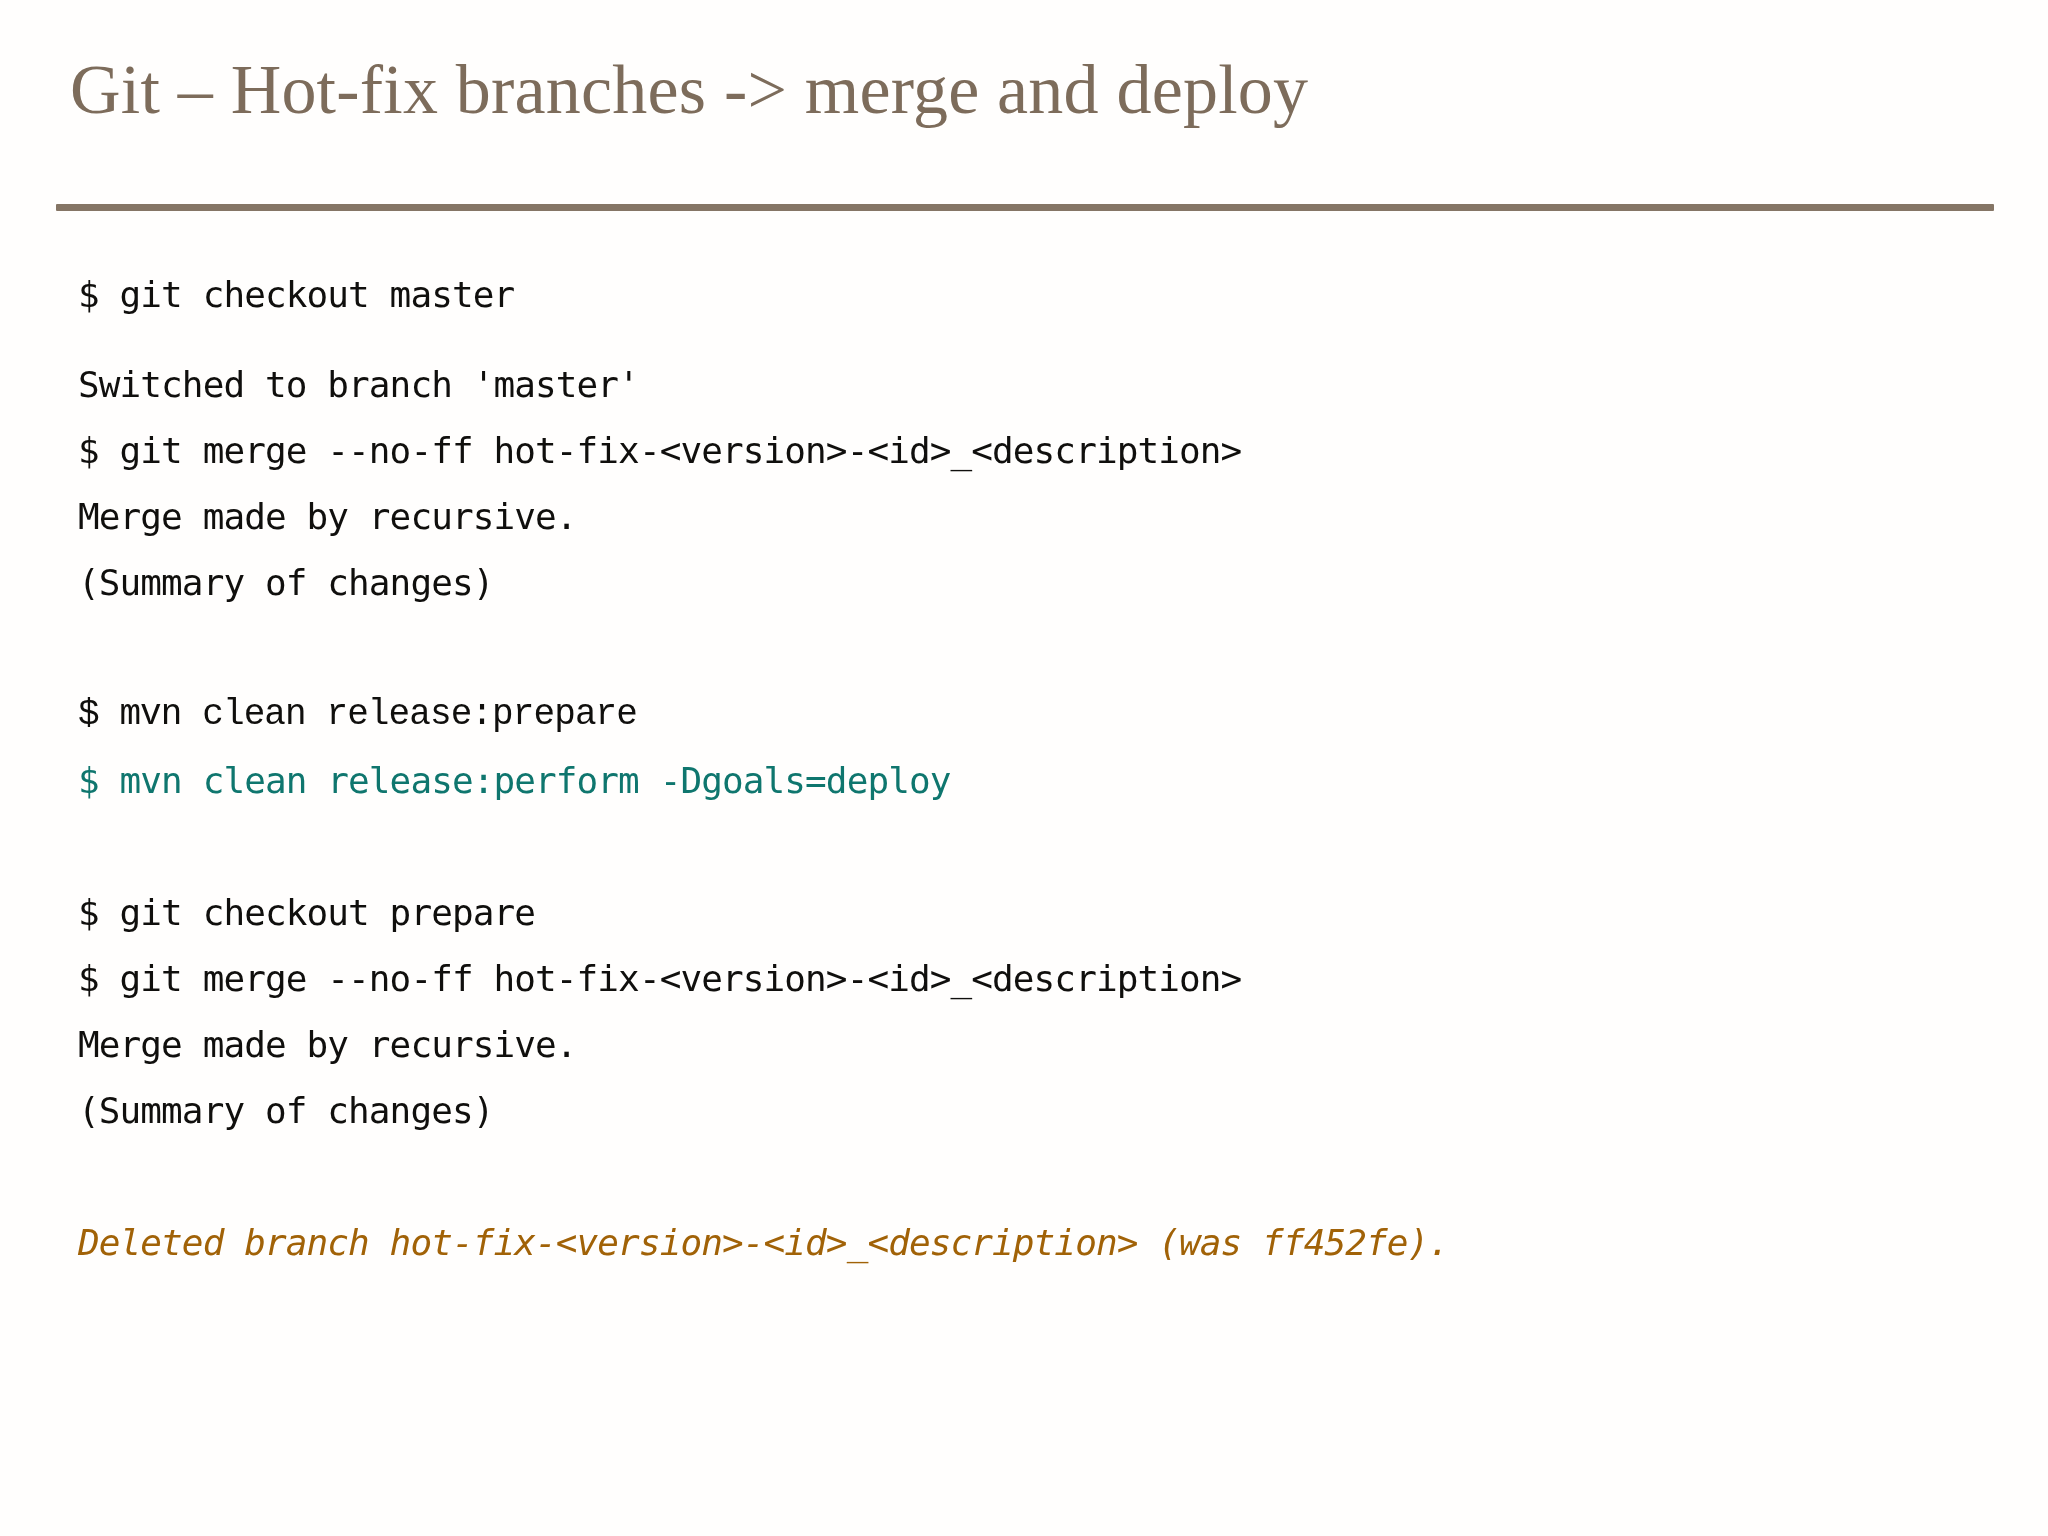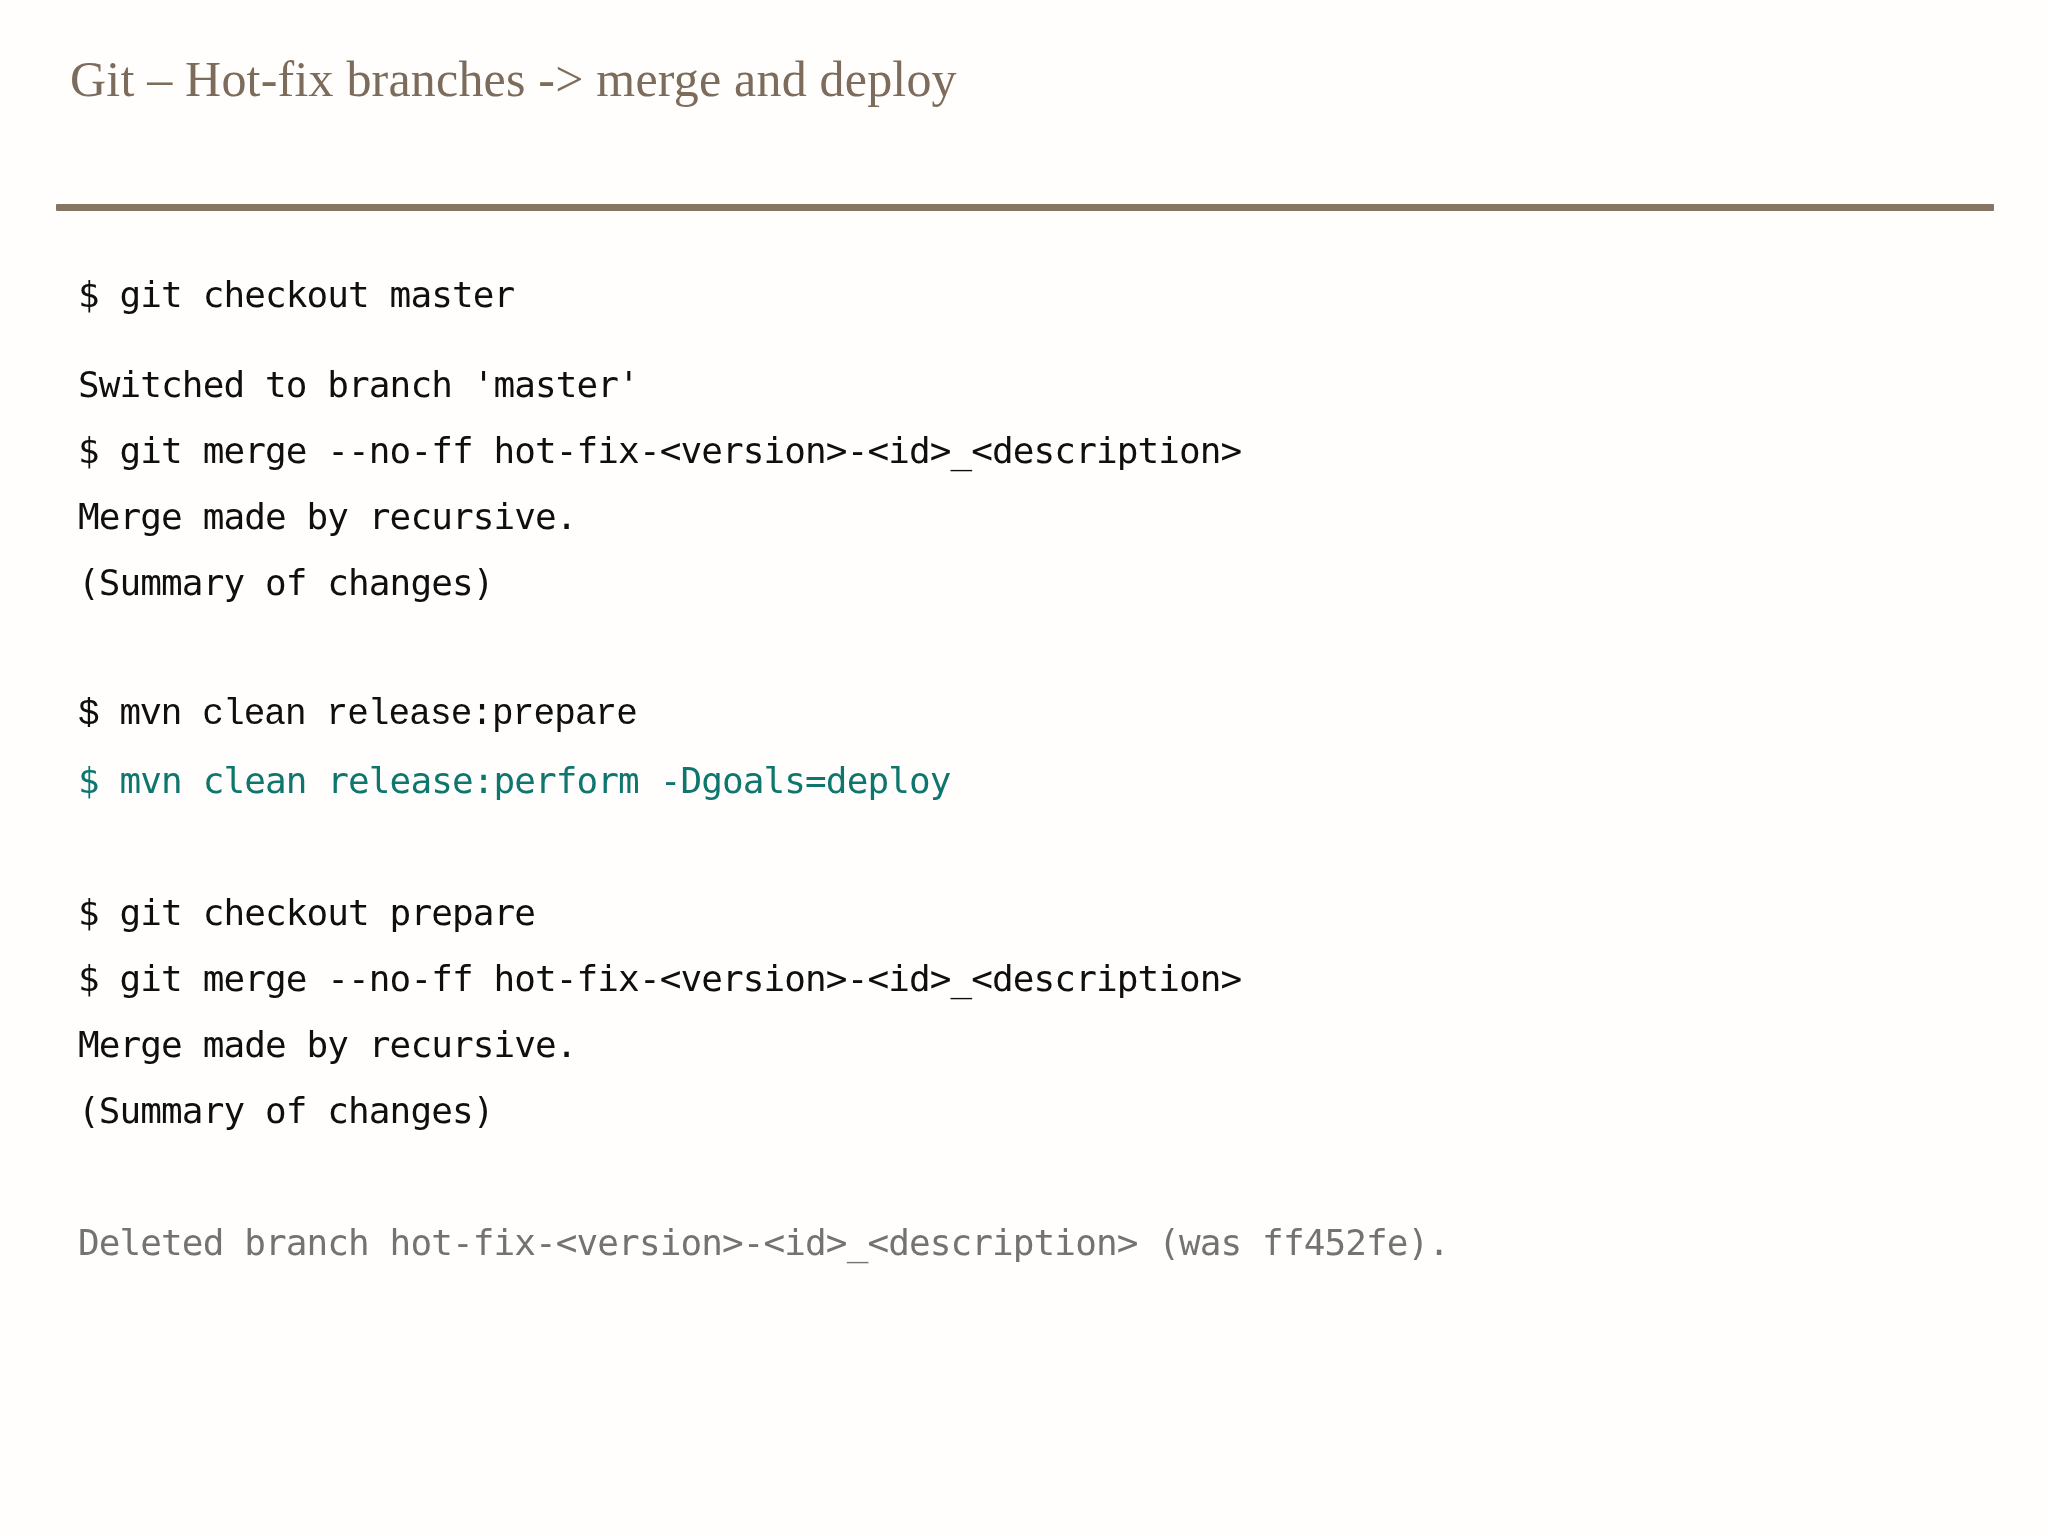--- a/index.html
+++ b/index.html
@@ -27,21 +27,21 @@
     position: absolute;
     left: 70px;
     top: 52px;
     width: 1940px;
     height: 120px;
   }
   .slide-title {
     margin: 0;
     font-family: "Liberation Serif", "DejaVu Serif", serif;
     font-weight: 400;
-    font-size: 50px;
+    font-size: 70px;
     line-height: 1.08;
     letter-spacing: 0.2px;
     color: #7d6c5b;
     white-space: nowrap;
   }
   .title-rule {
     position: absolute;
     left: 56px;
     top: 204px;
     width: 1938px;
@@ -90,16 +90,16 @@
       <div class="code-line" style="color: rgb(16, 15, 13);">(Summary of changes)</div>
       <div class="code-line blank"> </div>
       <div class="code-line" style="color: rgb(16, 15, 13); font-family: Liberation Mono, monospace;">$ mvn clean release:prepare</div>
       <div class="code-line" style="color: #0f766e;">$ mvn clean release:perform -Dgoals=deploy</div>
       <div class="code-line blank"> </div>
       <div class="code-line" style="color: rgb(16, 15, 13);">$ git checkout prepare</div>
       <div class="code-line" style="color: rgb(16, 15, 13);">$ git merge --no-ff hot-fix-&lt;version&gt;-&lt;id&gt;_&lt;description&gt;</div>
       <div class="code-line" style="color: rgb(16, 15, 13);">Merge made by recursive.</div>
       <div class="code-line" style="color: rgb(16, 15, 13);">(Summary of changes)</div>
       <div class="code-line blank"> </div>
-      <div class="code-line" style="color: #737373;">Deleted branch hot-fix-&lt;version&gt;-&lt;id&gt;_&lt;description&gt; (was ff452fe).</div>
+      <div class="code-line" style="color: #a16207; font-style: italic;">Deleted branch hot-fix-&lt;version&gt;-&lt;id&gt;_&lt;description&gt; (was ff452fe).</div>
     </div>
 
 </div>
 
 </body></html>

